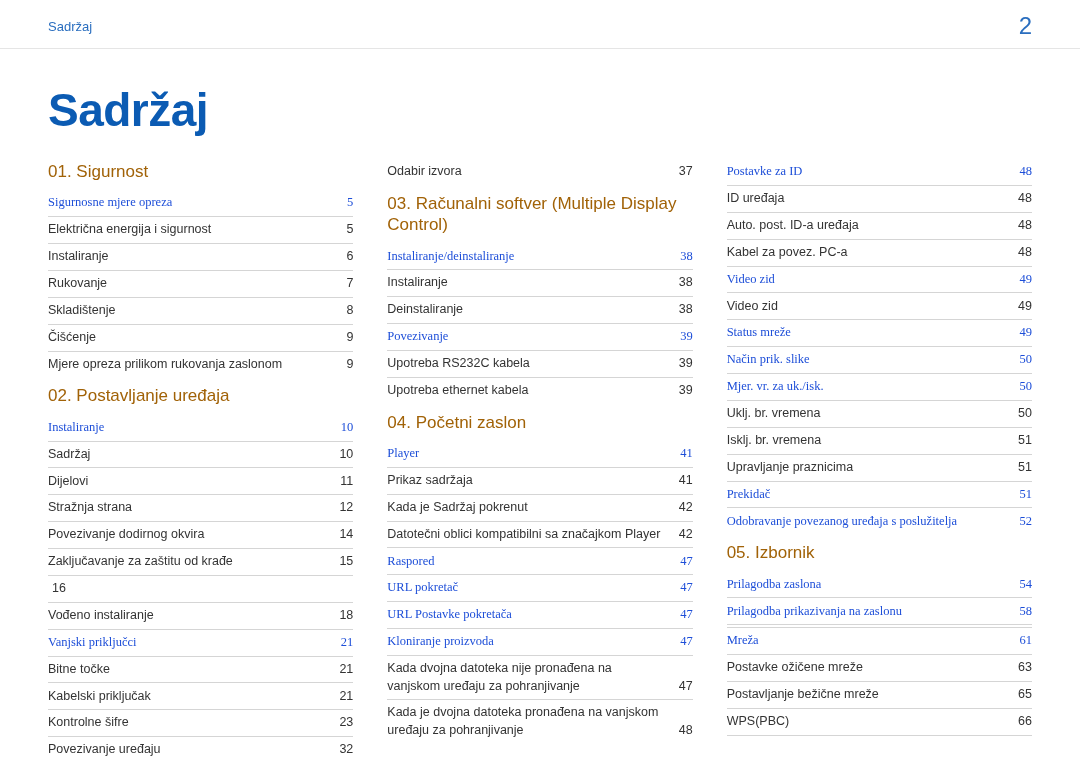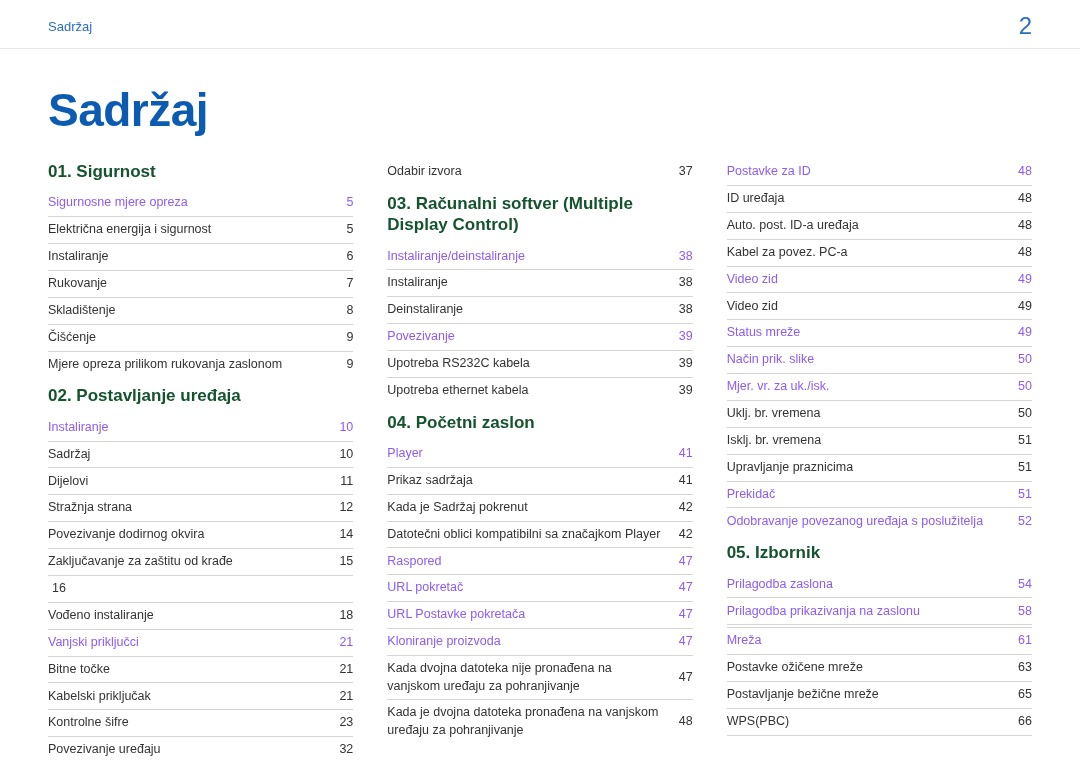--- a/index.html
+++ b/index.html
@@ -38,44 +38,44 @@
   .columns {
     display: flex;
     padding: 0 48px;
     gap: 34px;
   }
   .col {
     flex: 1;
     min-width: 0;
   }
   .section-heading {
-    color: #14532d;
+    color: #a16207;
     font-size: 17px;
-    font-weight: 700;
+    font-weight: 400;
     margin-top: 10px;
     margin-bottom: 10px;
     line-height: 1.25;
   }
   .section-heading.first { margin-top: 0; }
   .entry {
     display: flex;
-    align-items: center;
+    align-items: flex-end;
     font-size: 12.5px;
     line-height: 1.4;
     padding: 2.2px 0;
   }
   .entry .label {
     flex: 1;
     padding-right: 8px;
   }
   .entry .page {
     min-width: 18px;
     text-align: right;
   }
-  .entry.lvl1 { color: #8b5cf6; }
+  .entry.lvl1 { color: #1d4ed8; font-family: Liberation Serif, serif; }
   .entry.lvl2 { color: #333; }
   .sep {
     border: none;
     border-top: 1px solid #d5d5d5;
     margin: 2px 0 2px 0;
   }
 </style>
 </head>
 <body>
 

